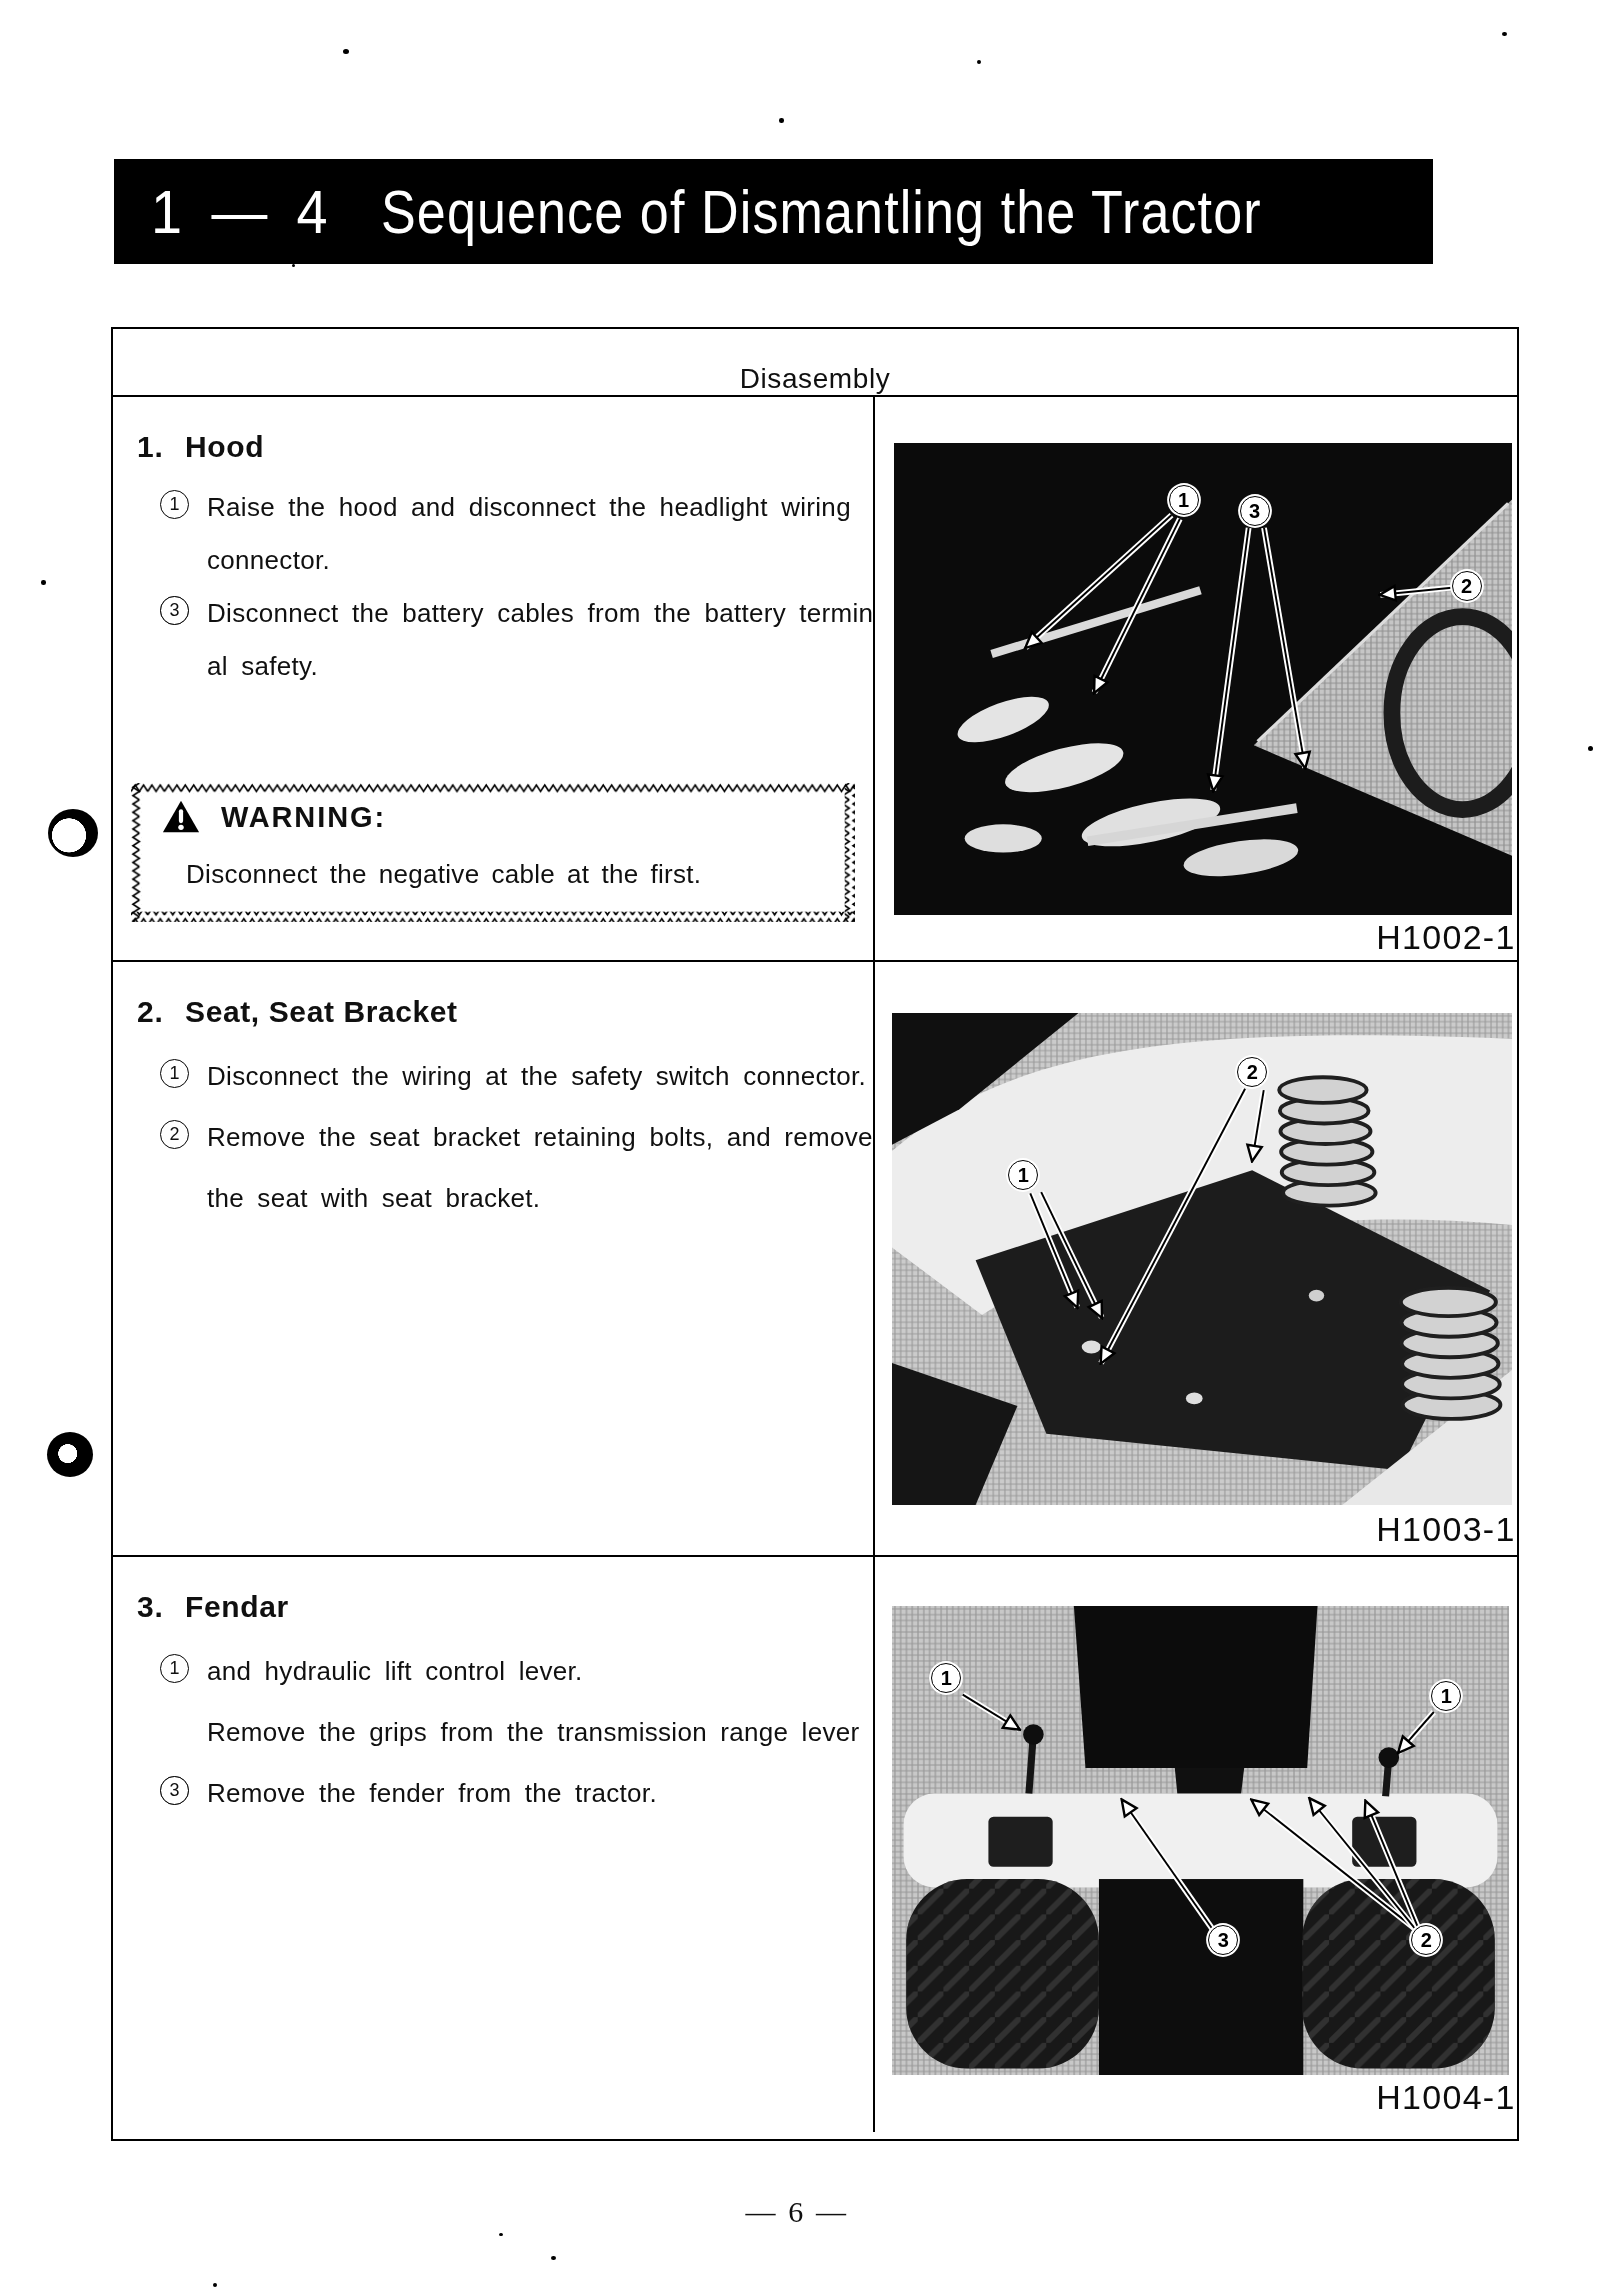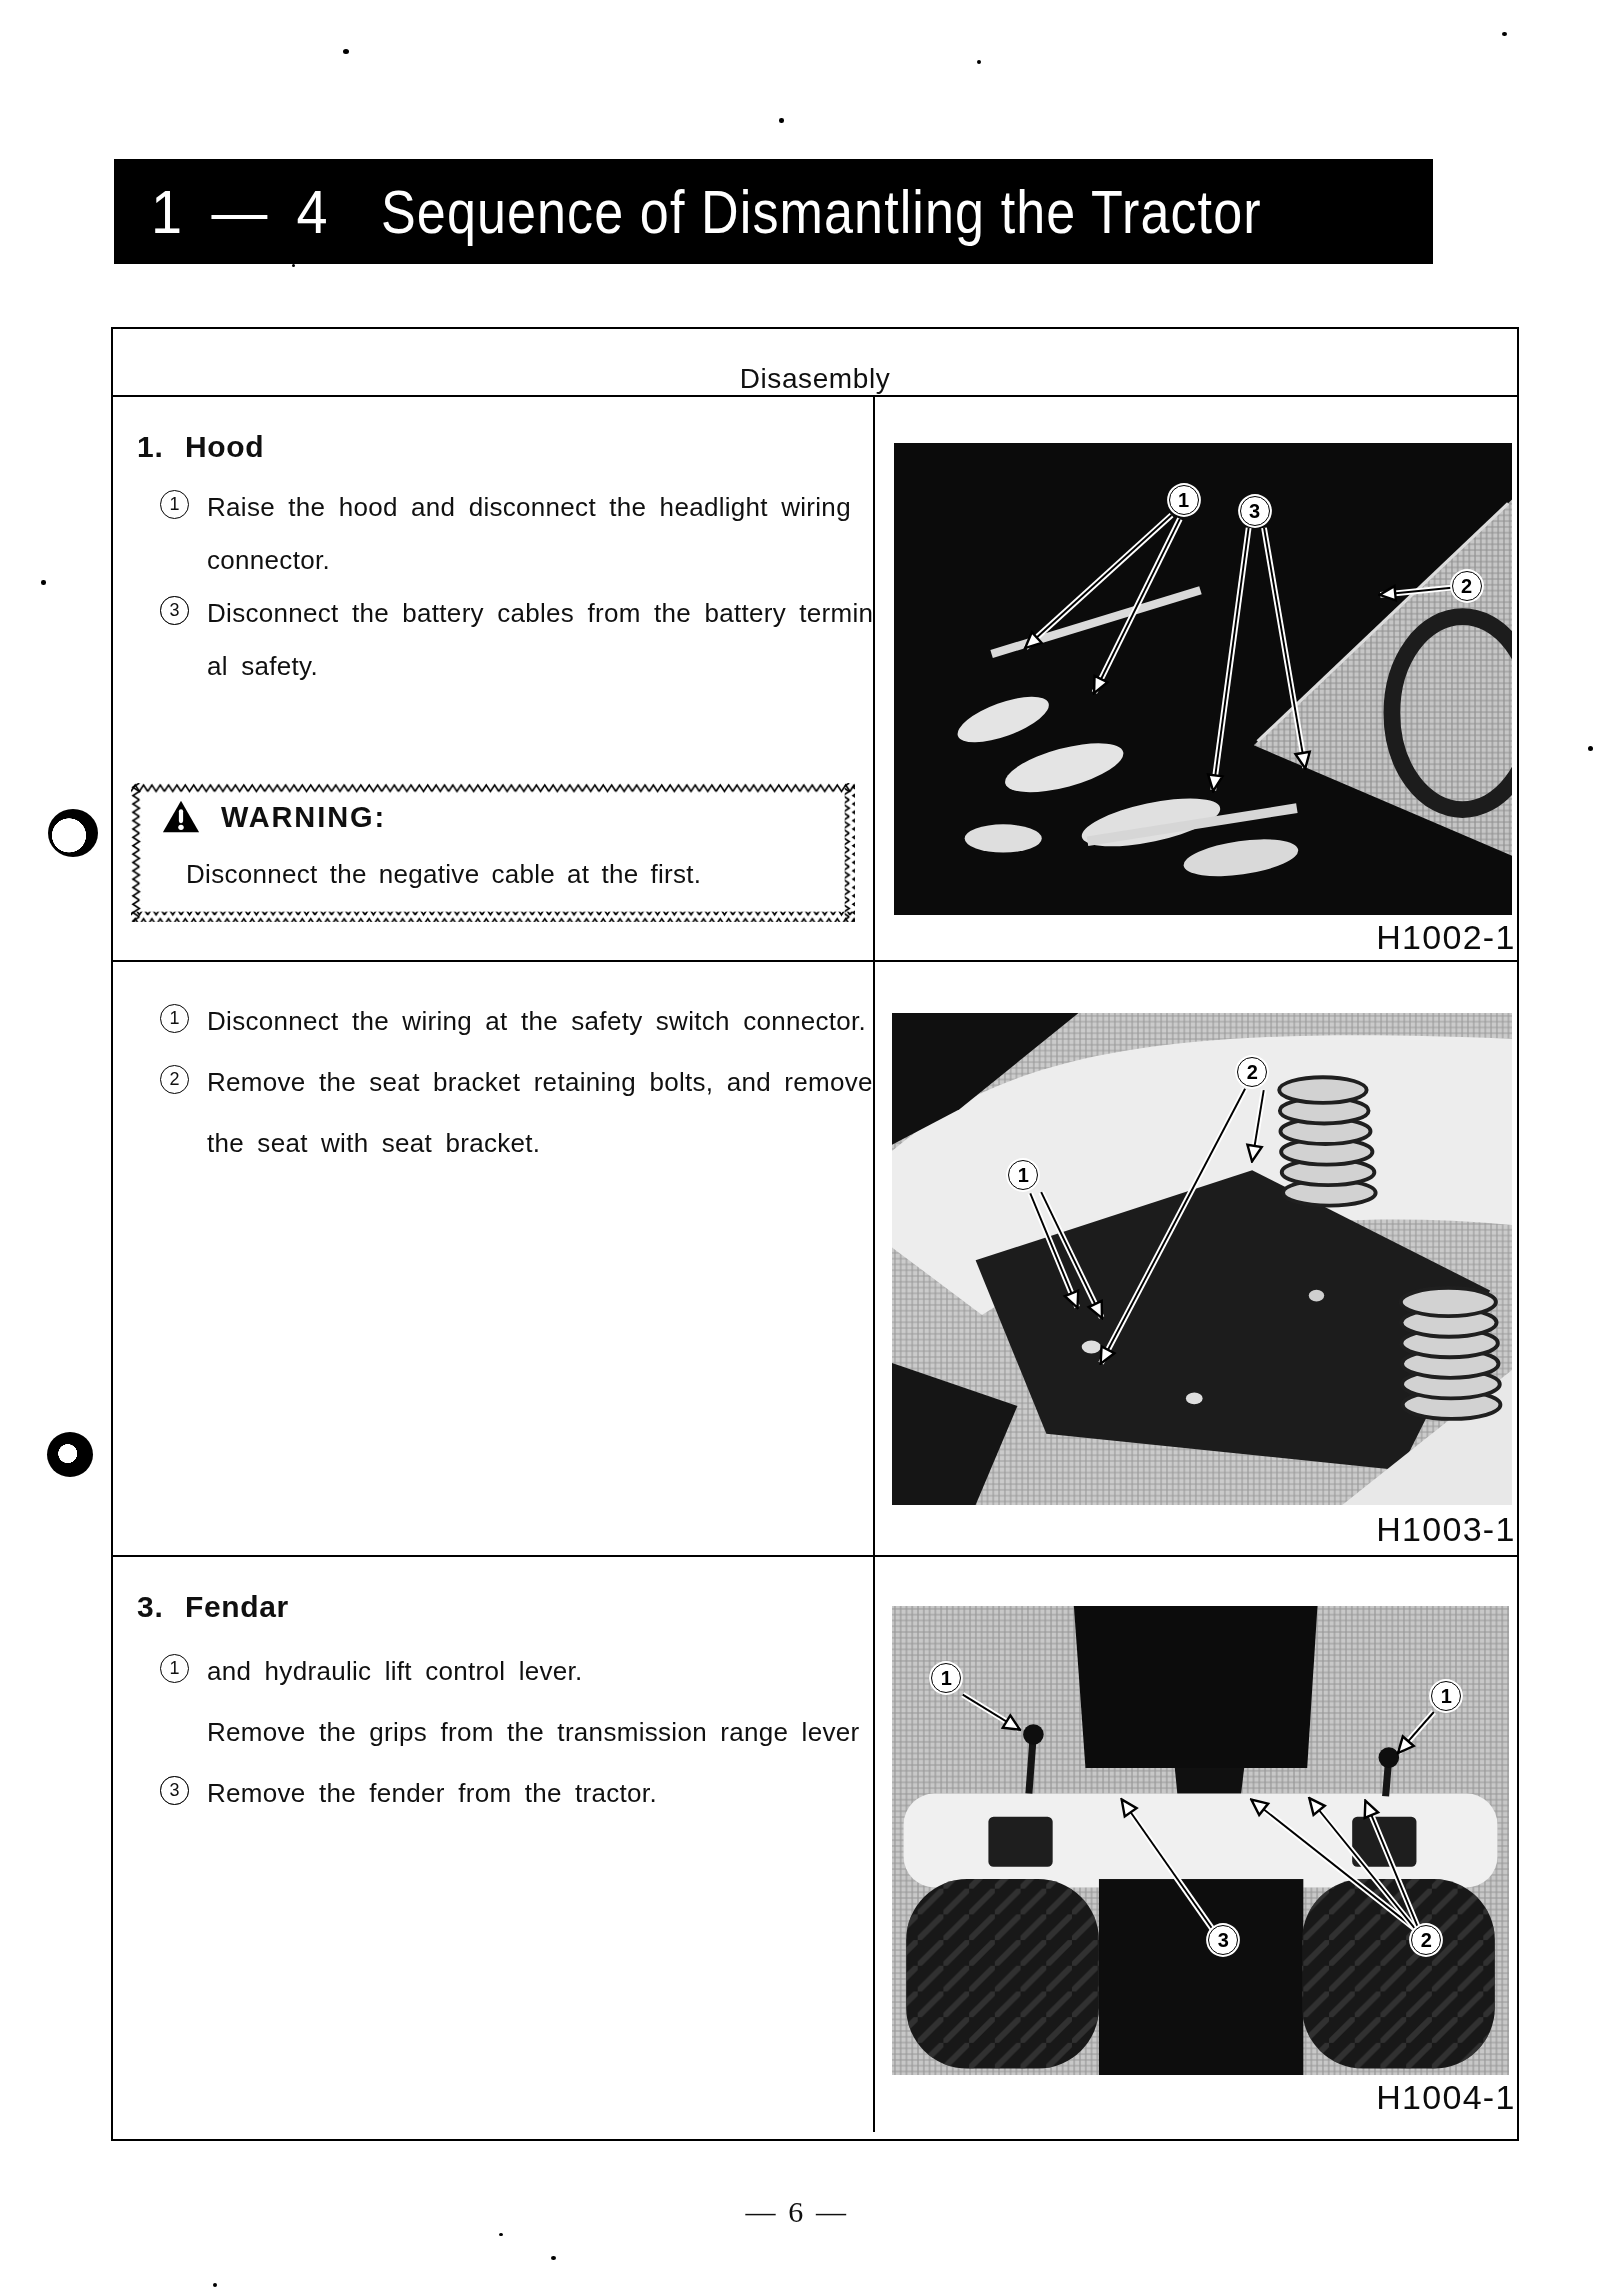--- a/index.html
+++ b/index.html
@@ -176,20 +176,23 @@
           <div class="callout" style="left:558px;top:128px">
               <span>2</span>
             </div>
         </div>
         <div class="fig-caption" style="top:521px">H1002-1</div>
       </div>
     </div>
 
     <div class="t-row" style="height:595px">
       <div class="cell-text">
+        <div class="sec-title">
+          <span class="sec-no">2.</span><span>Seat, Seat Bracket</span>
+        </div>
         <div class="step">
           <span class="stepnum">1</span>
           <div class="steplines">
             <div class="stepline">Disconnect the wiring at the safety switch connector.</div>
           </div>
         </div>
         <div class="step">
           <span class="stepnum">2</span>
           <div class="steplines">
             <div class="stepline">Remove the seat bracket retaining bolts, and remove</div>

